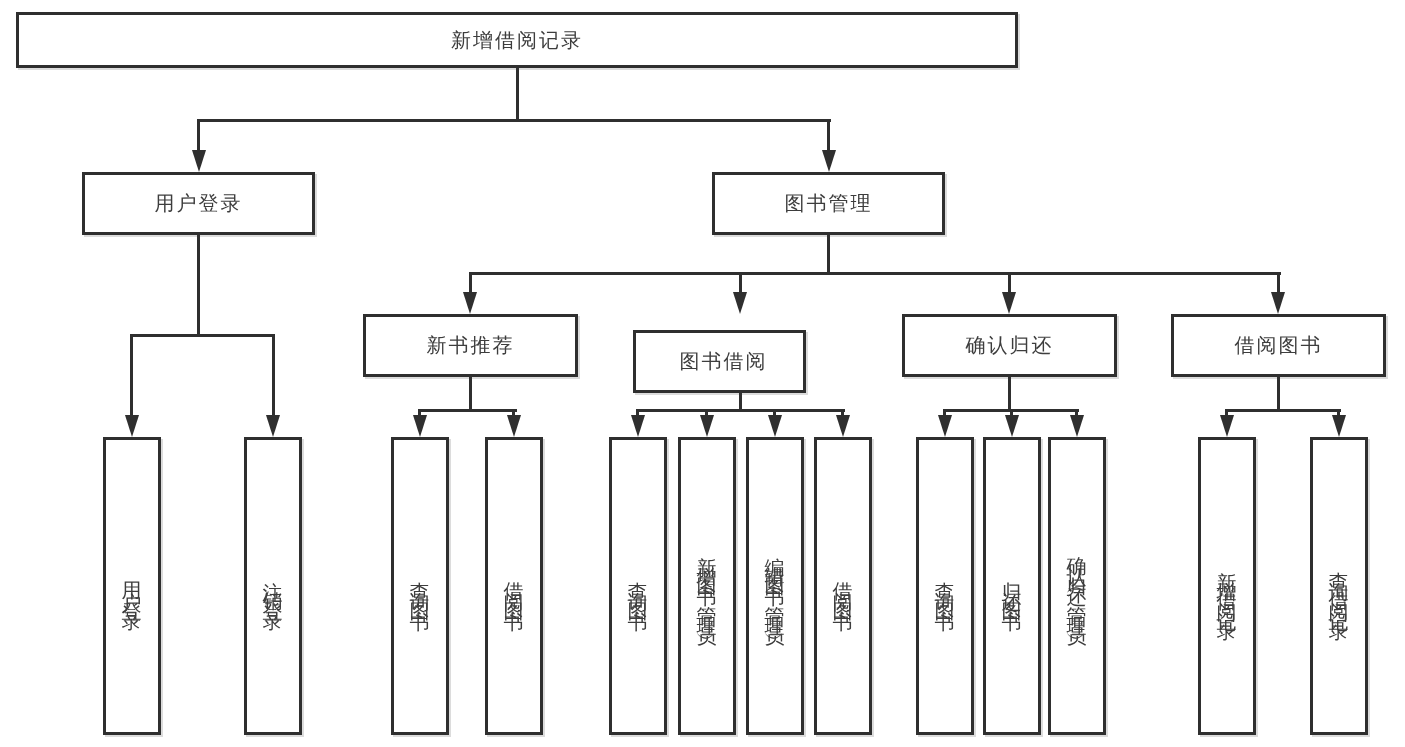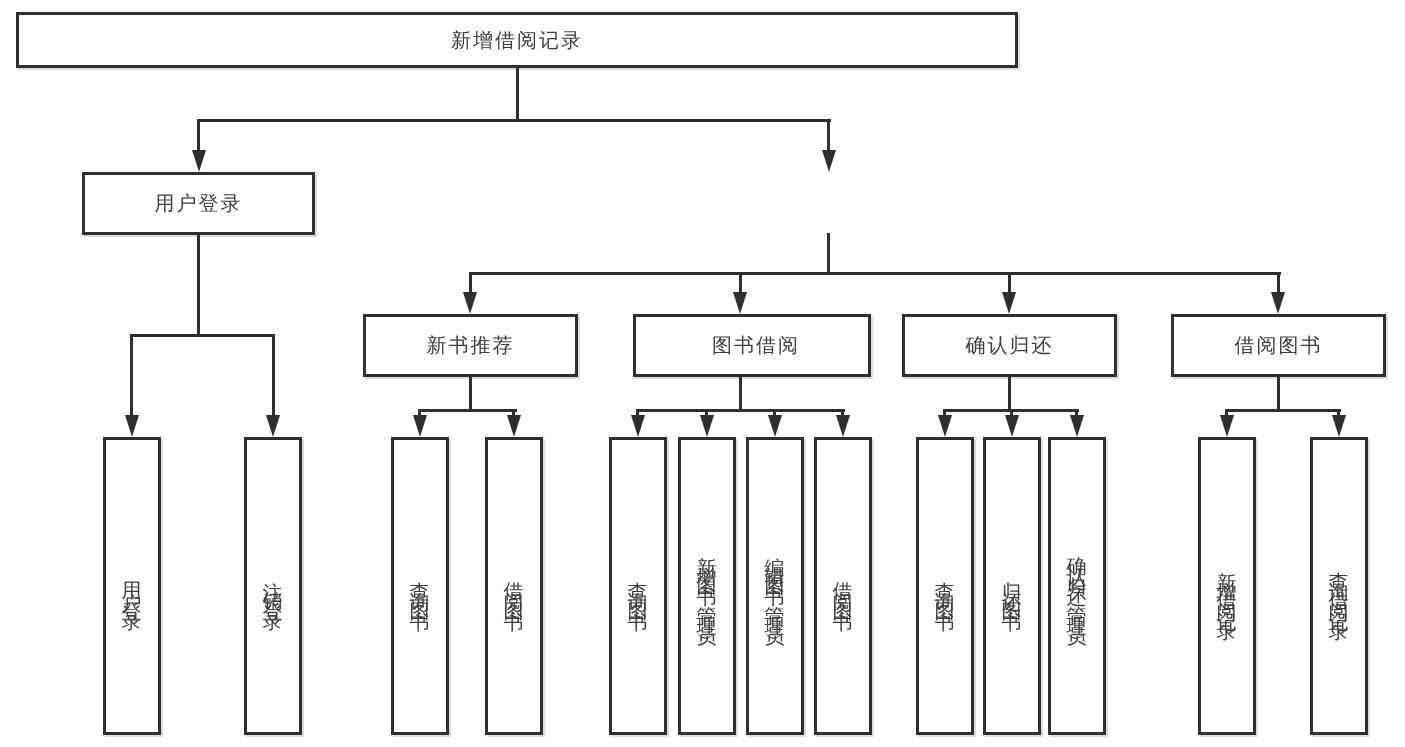--- a/index.html
+++ b/index.html
@@ -82,25 +82,28 @@
   <div class="arr" style="left:1220px;top:415px;"></div>
   <div class="arr" style="left:1332px;top:415px;"></div>
 
   <div class="box h" style="left:16px;top:12px;width:1002px;height:56px;">
     <span>新增借阅记录</span>
   </div>
 
   <div class="box h" style="left:82px;top:172px;width:233px;height:63px;">
     <span>用户登录</span>
   </div>
+  <div class="box h" style="left:712px;top:172px;width:233px;height:63px;">
+    <span>图书管理</span>
+  </div>
 
   <div class="box h" style="left:363px;top:314px;width:215px;height:63px;">
     <span>新书推荐</span>
   </div>
-  <div class="box h" style="left:633px;top:314px;width:238px;height:63px;padding-left:8px;">
+  <div class="box h" style="left:633px;top:330px;width:173px;height:63px;padding-left:8px;">
     <span>图书借阅</span>
   </div>
   <div class="box h" style="left:902px;top:314px;width:215px;height:63px;">
     <span>确认归还</span>
   </div>
   <div class="box h" style="left:1171px;top:314px;width:215px;height:63px;">
     <span>借阅图书</span>
   </div>
 
   <div class="box v" style="left:103px;top:437px;width:58px;height:298px;">

